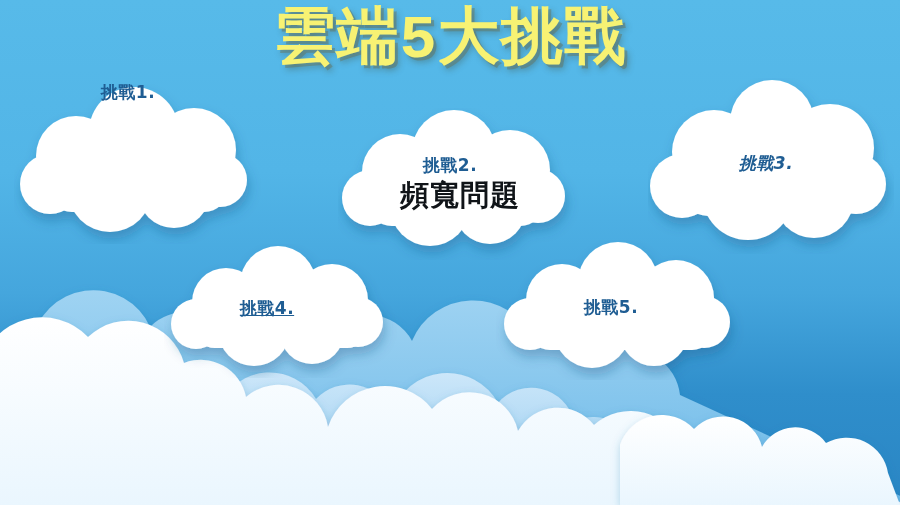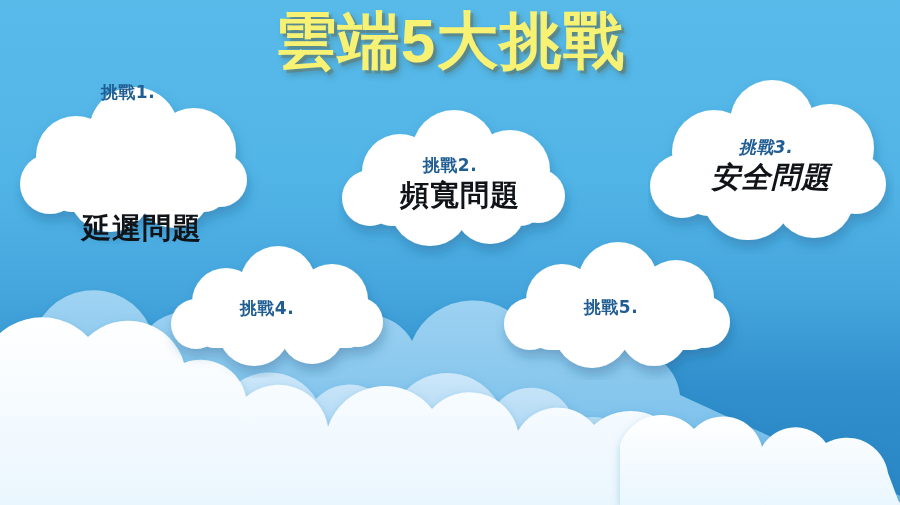--- a/index.html
+++ b/index.html
@@ -15,21 +15,21 @@
   
   #cloudbank{position:absolute;left:0;bottom:0;width:900px;height:260px;}
 
   
   #title-wrap{
     position:absolute;left:0;top:8px;width:900px;text-align:center;
     pointer-events:none;
   }
   #title{
     display:inline-block;
-    font-family:Liberation Sans, sans-serif;
+    font-family:Liberation Mono, monospace;
     font-size:62px;
     font-weight:bold;
     letter-spacing:1px;
     color:#f7f273;
     text-shadow:
        3px 3px 0 rgba(104,110,78,.42),
        4px 5px 6px rgba(60,70,50,.34);
     line-height:1.05;
     white-space:nowrap;
   }
@@ -73,21 +73,21 @@
   #card-2 .cloud-text{padding-bottom:12px;}
   #card-2 .chal-num{margin-right:20px;}
 
   #card-3{left:648px; top:78px;  width:246px;height:176px;}
   #card-3 .cloud-text{padding-bottom:10px;font-style:italic;}
   #card-3 .chal-num{margin-right:10px;}
   #card-3 .chal-title{text-align:left;}
 
   #card-4{left:164px; top:244px; width:240px;height:134px;}
   #card-4 .cloud-text{padding-bottom:6px;}
-  #card-4 .chal-num{margin-right:34px;}
+  #card-4 .chal-num{margin-right:34px;text-decoration:underline;}
 
   #card-5{left:496px; top:240px; width:256px;height:140px;}
   #card-5 .cloud-text{padding-bottom:8px;}
   #card-5 .chal-num{margin-right:26px;text-align:center;}
 </style>
 </head>
 <body>
 
 <div id="slide">
 
@@ -180,23 +180,20 @@
         <circle cx="62" cy="72" r="40"></circle>
         <circle cx="36" cy="100" r="30"></circle>
         <circle cx="96" cy="106" r="42"></circle>
         <circle cx="160" cy="108" r="36"></circle>
         <circle cx="206" cy="96" r="27"></circle>
         <rect x="34" y="78" width="180" height="50" rx="24"></rect>
       </g>
     </svg>
     <div class="cloud-text">
       <div class="chal-num">挑戰1.</div>
-      <div class="chal-title">
-        <span class="ln">延遲問題</span>
-      </div>
     </div>
   </div>
 
   <div class="cloud-card" id="card-2">
     <svg class="cloud-svg" width="244" height="152" viewBox="0 0 244 152" xmlns="http://www.w3.org/2000/svg">
       <defs>
         <filter id="cs2" x="-25%" y="-25%" width="155%" height="165%">
           <feDropShadow dx="2" dy="7" stdDeviation="6" flood-color="#14517f" flood-opacity=".33"></feDropShadow>
         </filter>
       </defs>
@@ -233,21 +230,20 @@
         <circle cx="34" cy="108" r="32"></circle>
         <circle cx="100" cy="116" r="46"></circle>
         <circle cx="166" cy="120" r="40"></circle>
         <circle cx="208" cy="106" r="30"></circle>
         <rect x="32" y="80" width="180" height="58" rx="28"></rect>
       </g>
     </svg>
     <div class="cloud-text">
       <div class="chal-num">挑戰3.</div>
       <div class="chal-title">
-        <span class="ln">安全問題</span>
       </div>
     </div>
   </div>
 
   <div class="cloud-card" id="card-4">
     <svg class="cloud-svg" width="240" height="134" viewBox="0 0 240 134" xmlns="http://www.w3.org/2000/svg">
       <defs>
         <filter id="cs4" x="-25%" y="-25%" width="155%" height="165%">
           <feDropShadow dx="2" dy="7" stdDeviation="6" flood-color="#14517f" flood-opacity=".33"></feDropShadow>
         </filter>

